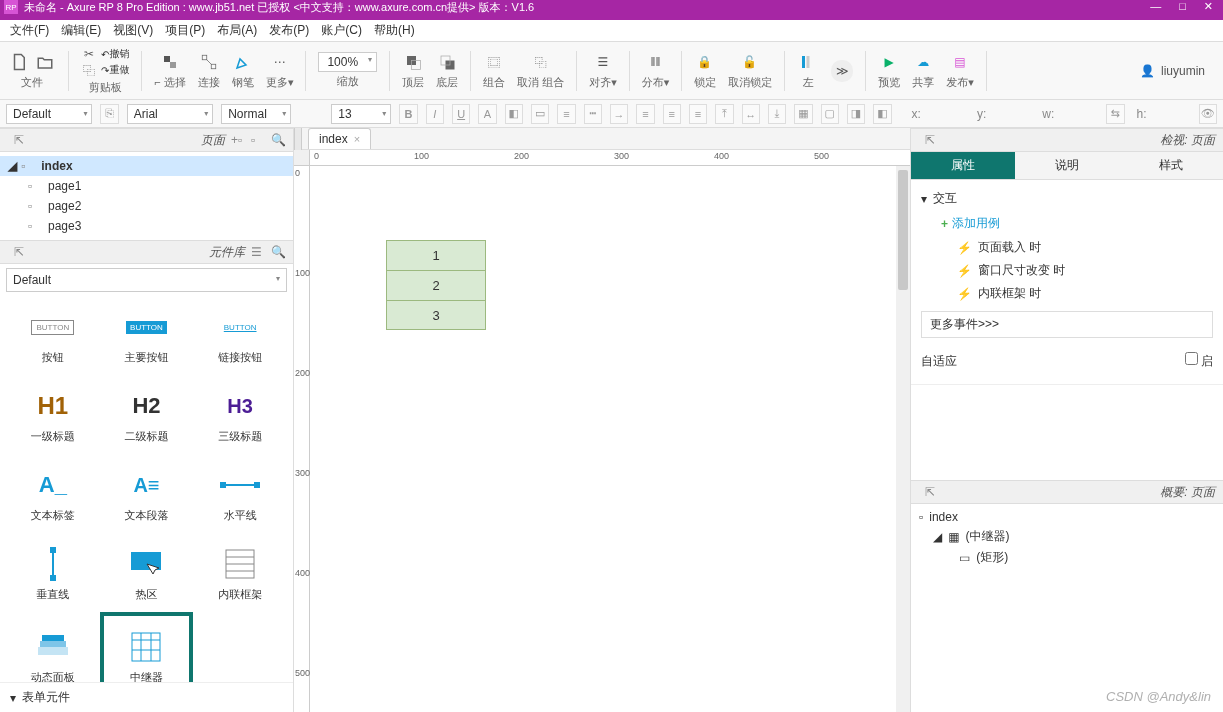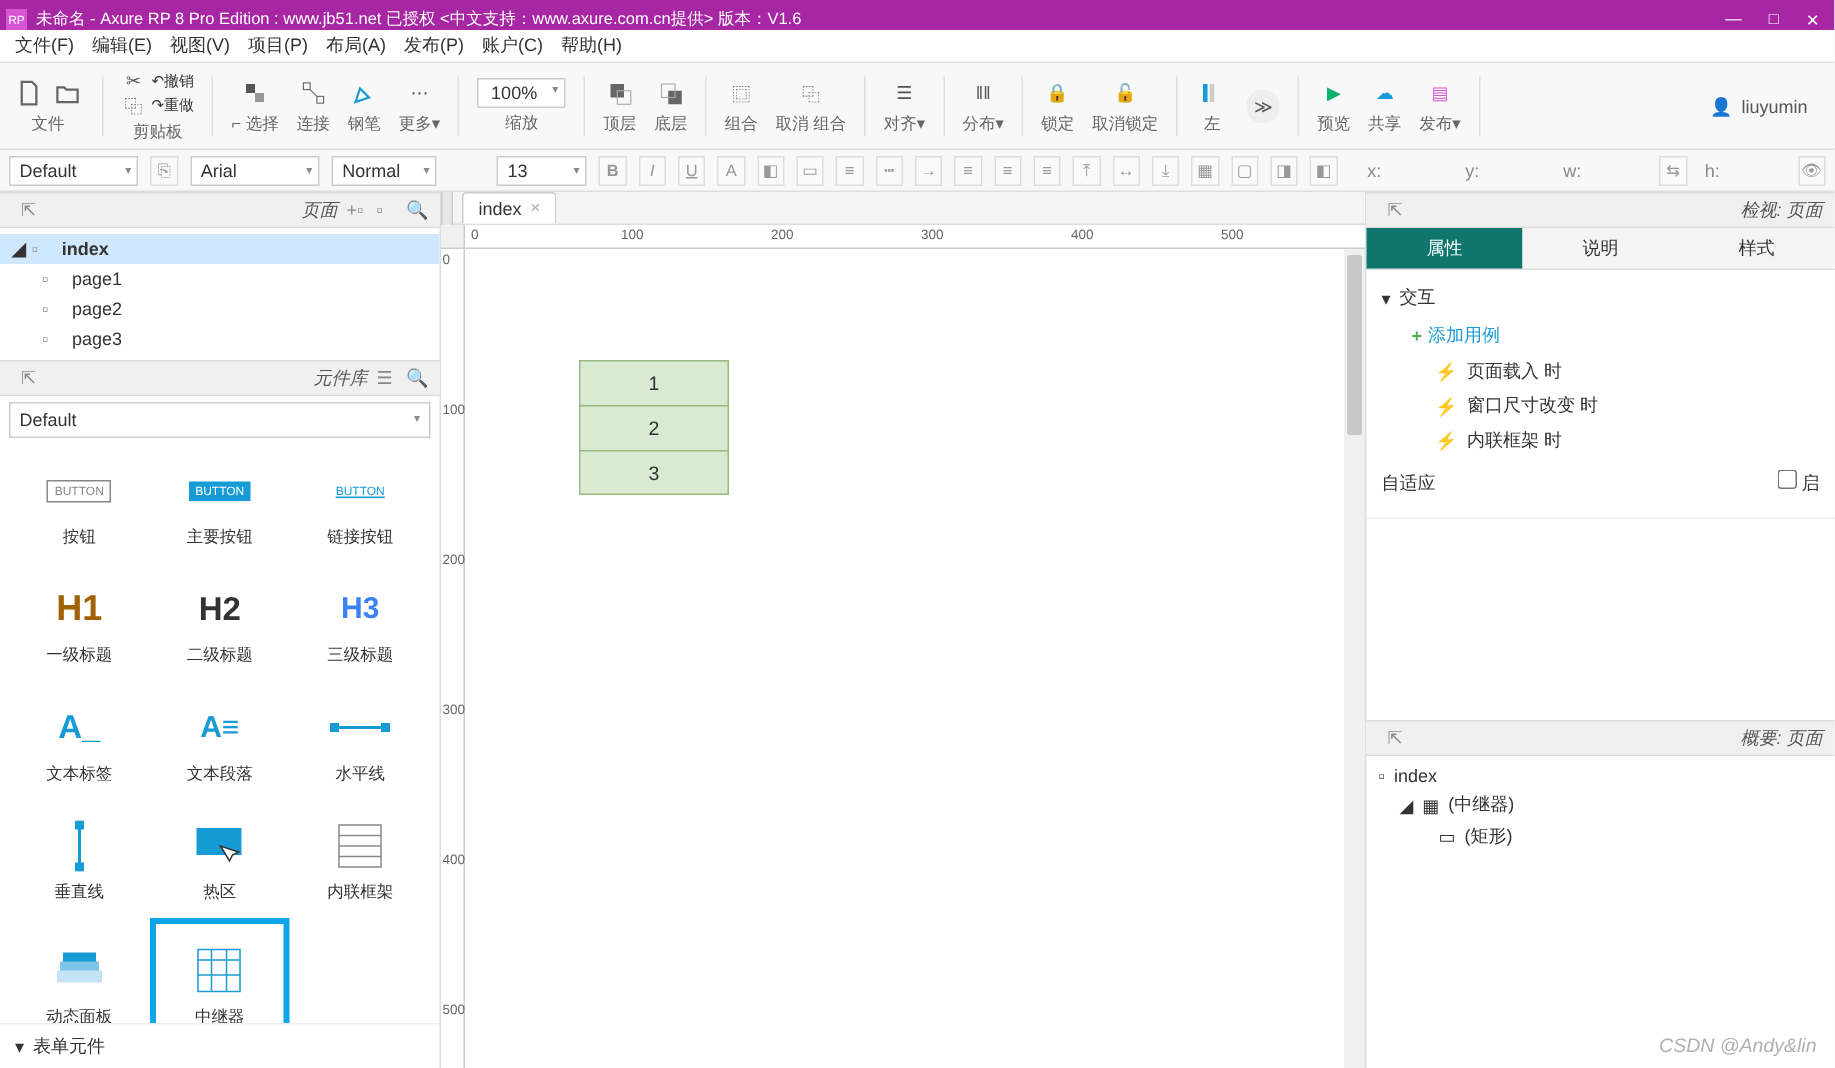--- a/index.html
+++ b/index.html
@@ -1,18 +1,18 @@
 <!DOCTYPE html>
 <html><head>
 <meta charset="utf-8">
 <style>
 * { margin: 0; padding: 0; box-sizing: border-box; font-family: "Microsoft YaHei", Arial, sans-serif; }
 body { width: 1223px; height: 712px; overflow: hidden; background: #f5f5f5; font-size: 12px; color: #333; }
 
-.titlebar { height: 20px; background: #a626a4; color: #fff; display: flex; align-items: flex-end; padding: 0 4px; font-size: 11px; }
+.titlebar { height: 20px; background: #a626a4; color: #fff; display: flex; align-items: flex-start; padding: 0 4px; font-size: 11px; }
 .titlebar .logo { width: 14px; height: 14px; background: #d754d5; margin-right: 6px; display: flex; align-items: center; justify-content: center; font-size: 8px; }
 .titlebar .title-text { flex: 1; }
 .titlebar .winbtns { display: flex; gap: 18px; padding-right: 6px; }
 .titlebar .winbtns span { cursor: pointer; }
 
 .menubar { height: 22px; background: #fff; display: flex; align-items: center; padding: 0 4px; border-bottom: 1px solid #ddd; }
 .menubar span { padding: 0 6px; cursor: pointer; font-size: 12px; }
 
 .toolbar1 { height: 58px; background: #f8f8f8; border-bottom: 1px solid #ddd; display: flex; align-items: center; padding: 0 8px; gap: 12px; }
 .tb-group { display: flex; flex-direction: column; align-items: center; gap: 2px; }
@@ -48,21 +48,21 @@
 .tree-indent1 { padding-left: 28px; }
 .page-ico { width: 14px; height: 14px; margin-right: 6px; color: #888; display: inline-flex; }
 
 .widget-combo { width: 100%; border: 1px solid #ccc; background: #fff; padding: 4px 6px; margin: 4px 0; position: relative; }
 .widget-combo::after { content: "▾"; position: absolute; right: 6px; top: 5px; font-size: 8px; color: #888; }
 
 .widgets-grid { display: grid; grid-template-columns: repeat(3, 1fr); gap: 0; overflow-y: auto; flex: 1; padding: 0 6px; }
 .widget-cell { display: flex; flex-direction: column; align-items: center; justify-content: center; padding: 14px 4px 10px; cursor: pointer; }
 .widget-cell .wicon { width: 44px; height: 34px; display: flex; align-items: center; justify-content: center; margin-bottom: 6px; }
 .widget-cell .wlbl { font-size: 11px; color: #333; }
-.highlight-box { border: 4px solid #0ea5e9; }
+.highlight-box { border: 4px solid #0f766e; }
 
 .form-section { border-top: 1px solid #eee; padding: 6px 10px; display: flex; align-items: center; gap: 6px; cursor: pointer; }
 
 .canvas-area { flex: 1; display: flex; flex-direction: column; background: #fff; position: relative; }
 .tab-bar { height: 22px; background: #f4f4f4; border-bottom: 1px solid #ddd; display: flex; align-items: center; padding-left: 6px; }
 .tab { padding: 3px 10px; background: #fff; border: 1px solid #ccc; border-bottom: none; border-radius: 3px 3px 0 0; display: flex; align-items: center; gap: 6px; font-size: 12px; }
 .tab .close { color: #aaa; cursor: pointer; font-size: 11px; }
 .ruler-h { height: 16px; background: #fff; border-bottom: 1px solid #ccc; position: relative; font-size: 9px; color: #666; margin-left: 16px; }
 .ruler-h span { position: absolute; top: 1px; }
 .ruler-corner { position: absolute; left: 0; top: 22px; width: 16px; height: 16px; background: #f0f0f0; border-right: 1px solid #ccc; border-bottom: 1px solid #ccc; z-index: 2; }
@@ -402,21 +402,21 @@
         </div>
       <div class="widget-cell">
           <div class="wicon" style="font-size:24px;font-weight:bold;color:#a16207">H1</div>
           <div class="wlbl">一级标题</div>
         </div>
       <div class="widget-cell">
           <div class="wicon" style="font-size:22px;font-weight:bold;color:#333">H2</div>
           <div class="wlbl">二级标题</div>
         </div>
       <div class="widget-cell">
-          <div class="wicon" style="font-size:20px;font-weight:bold;color:#3b82f6">H3</div>
+          <div class="wicon" style="font-size:20px;font-weight:bold;color:#4c1d95">H3</div>
           <div class="wlbl">三级标题</div>
         </div>
       <div class="widget-cell">
           <div class="wicon" style="color:#169bd5;font-size:22px;font-weight:bold">A_</div>
           <div class="wlbl">文本标签</div>
         </div>
       <div class="widget-cell">
           <div class="wicon" style="color:#169bd5;font-size:20px;font-weight:bold">A≡</div>
           <div class="wlbl">文本段落</div>
         </div>
@@ -553,20 +553,21 @@
           <span>页面载入 时</span>
         </div>
       <div class="evt">
           <span class="evt-ico">⚡</span>
           <span>窗口尺寸改变 时</span>
         </div>
       <div class="evt">
           <span class="evt-ico">⚡</span>
           <span>内联框架 时</span>
         </div>
+      <div class="more-events">更多事件&gt;&gt;&gt;</div>
       <div class="adaptive-row">
         <span>自适应</span>
         <label><input type="checkbox" style=""> <span>启</span></label>
       </div>
     </div>
     <div style="flex:1"></div>
     <div class="panel-header">
       <span class="picon">⇱</span>
       <span class="ptitle">概要: 页面</span>
     </div>

